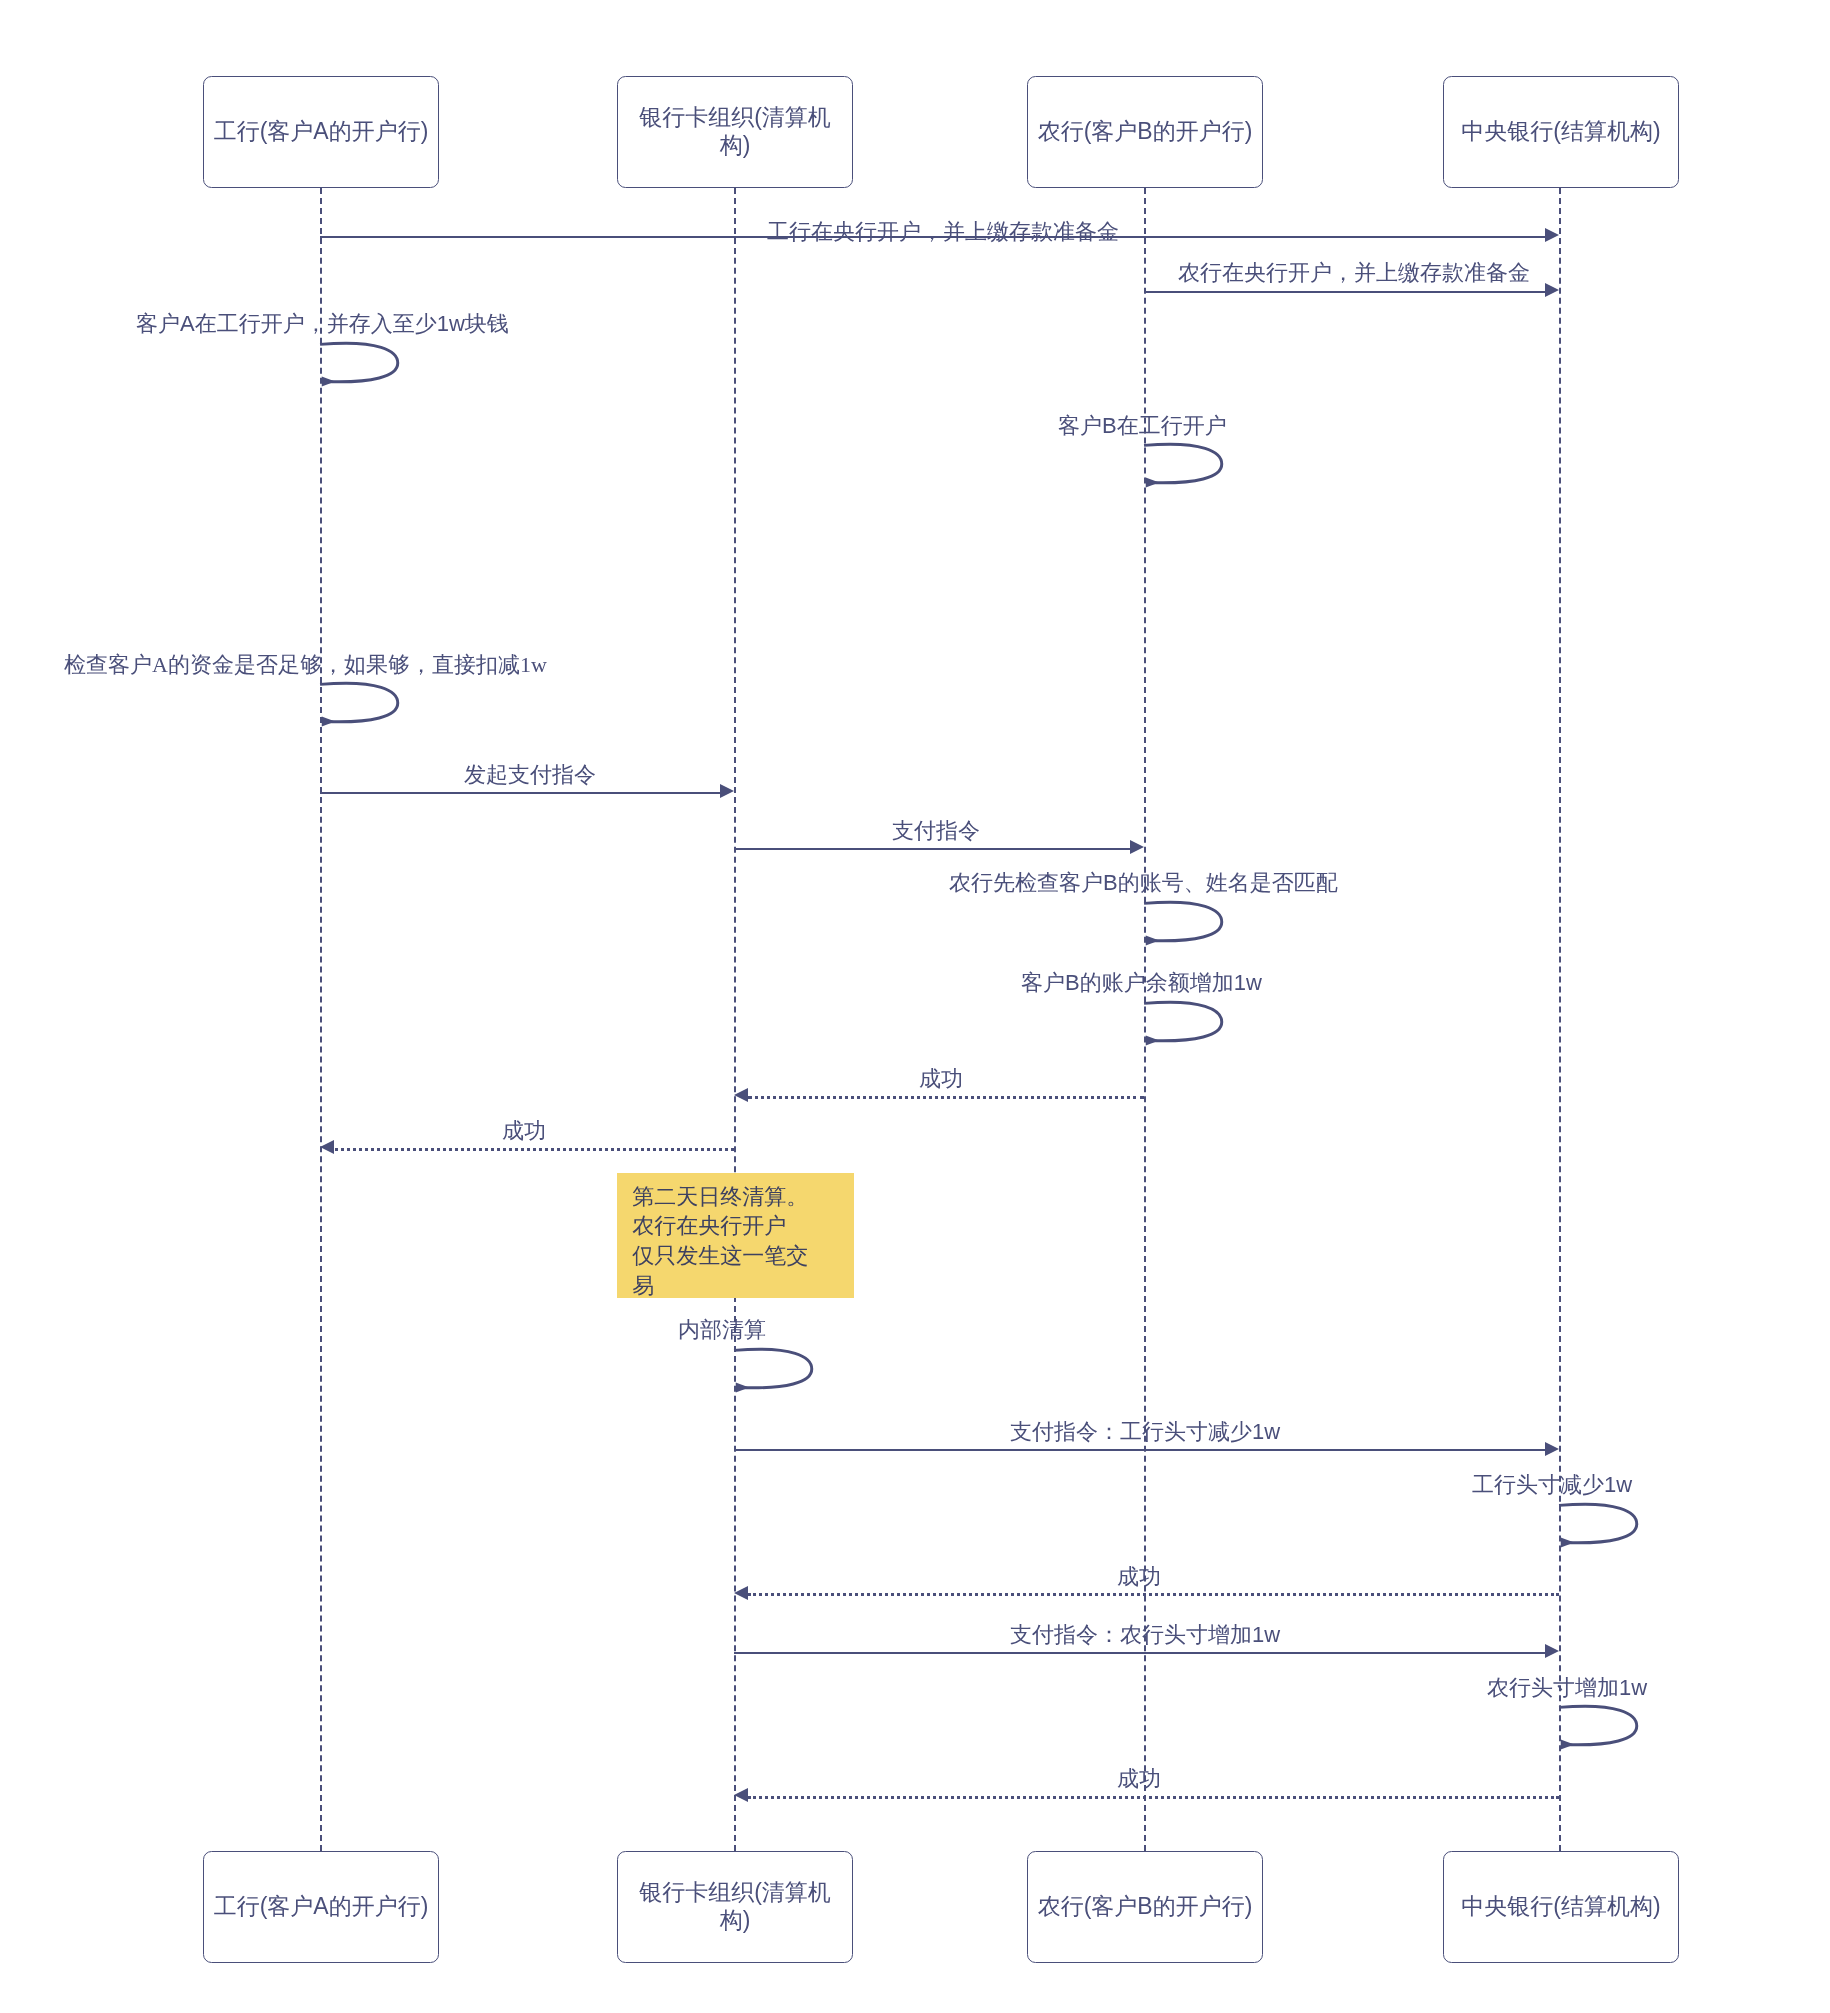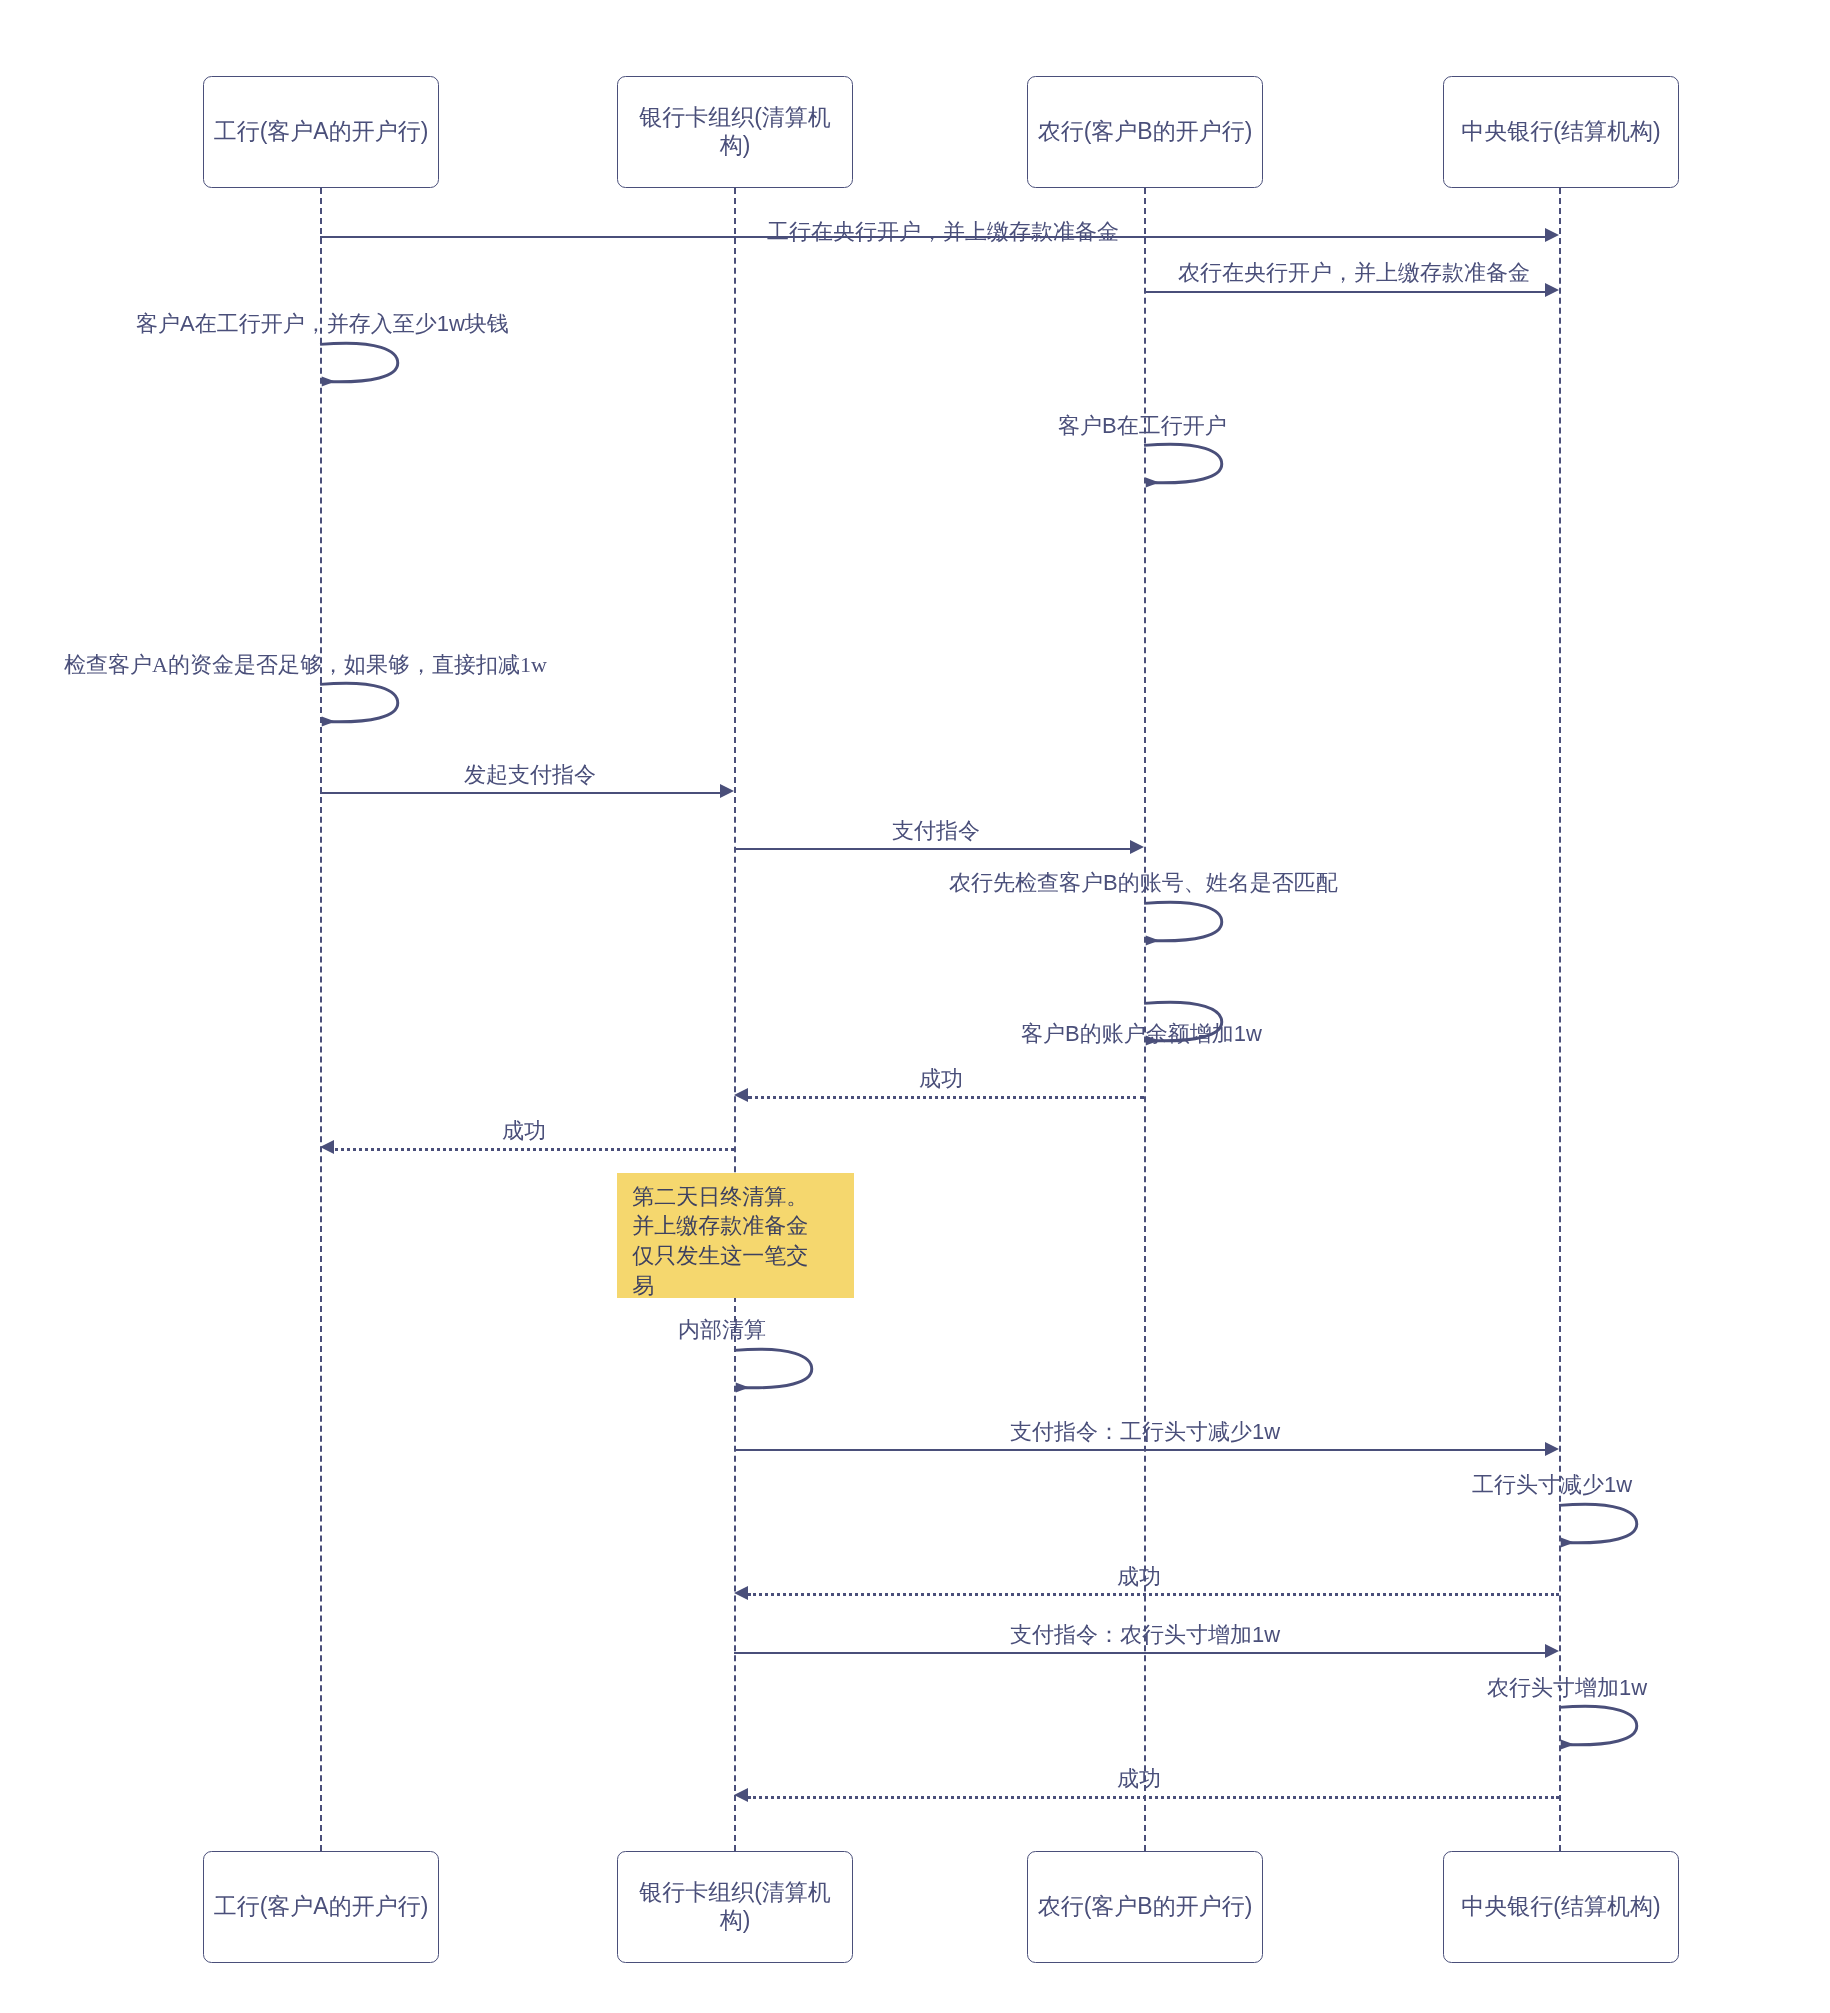--- a/index.html
+++ b/index.html
@@ -114,39 +114,39 @@
   <div class="arrow-head arrow-right" style="left:1130px;top:840px;"></div>
 
   <div class="msg-label" style="left:949px;top:871px;">农行先检查客户B的账号、姓名是否匹配</div>
   <div class="self-loop" style="left:1144px;top:900px;">
     <svg width="93" height="49" viewBox="0 0 110 58">
       <path d="M0,4 C70,-2 92,12 92,26 C92,42 62,50 6,48" fill="none" stroke="#4a4f7a" stroke-width="3.5"></path>
       <polygon points="18,48 2,42 2,54" fill="#4a4f7a"></polygon>
     </svg>
   </div>
 
-  <div class="msg-label" style="left:1021px;top:1022px;">客户B的账户余额增加1w</div>
+  <div class="msg-label" style="left:1021px;top:971px;">客户B的账户余额增加1w</div>
   <div class="self-loop" style="left:1144px;top:1000px;">
     <svg width="93" height="49" viewBox="0 0 110 58">
       <path d="M0,4 C70,-2 92,12 92,26 C92,42 62,50 6,48" fill="none" stroke="#4a4f7a" stroke-width="3.5"></path>
       <polygon points="18,48 2,42 2,54" fill="#4a4f7a"></polygon>
     </svg>
   </div>
 
   <div class="msg-label" style="left:919px;top:1067px;">成功</div>
   <div class="msg-line dotted" style="left:748px;top:1096px;width:396px;"></div>
   <div class="arrow-head arrow-left" style="left:734px;top:1088px;"></div>
 
   <div class="msg-label" style="left:502px;top:1119px;">成功</div>
   <div class="msg-line dotted" style="left:335px;top:1148px;width:399px;"></div>
   <div class="arrow-head arrow-left" style="left:320px;top:1140px;"></div>
 
   <div class="note" style="left:617px;top:1173px;width:237px;height:125px;">
     <div>第二天日终清算。</div>
-    <div>并上缴存款准备金</div>
+    <div>农行在央行开户</div>
     <div>仅只发生这一笔交</div>
     <div>易</div>
   </div>
 
   <div class="msg-label" style="left:678px;top:1318px;">内部清算</div>
   <div class="self-loop" style="left:734px;top:1347px;">
     <svg width="93" height="49" viewBox="0 0 110 58">
       <path d="M0,4 C70,-2 92,12 92,26 C92,42 62,50 6,48" fill="none" stroke="#4a4f7a" stroke-width="3.5"></path>
       <polygon points="18,48 2,42 2,54" fill="#4a4f7a"></polygon>
     </svg>

